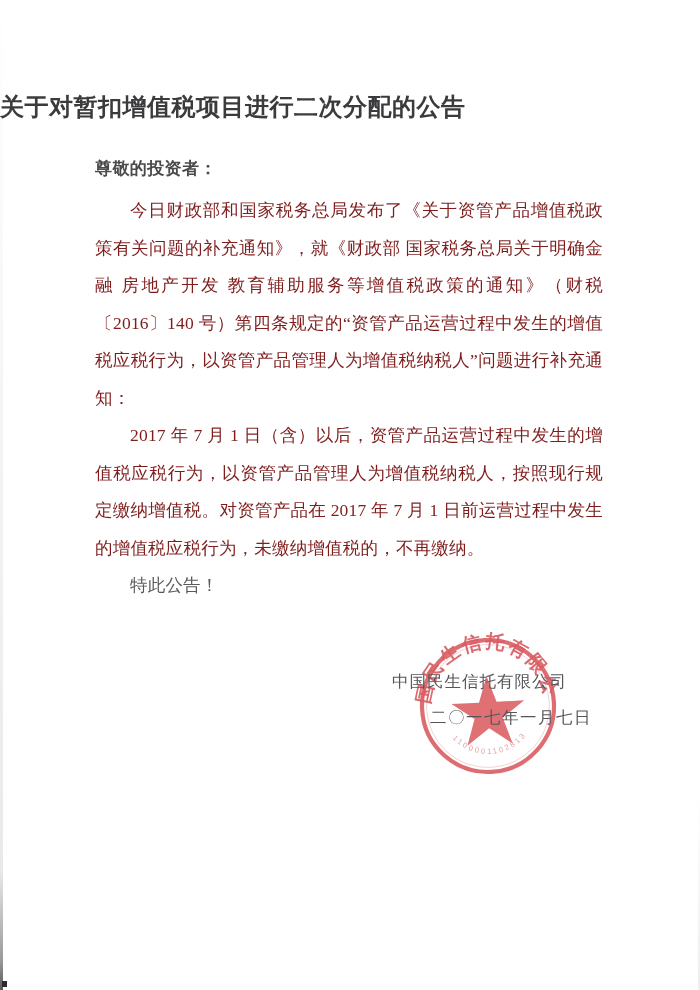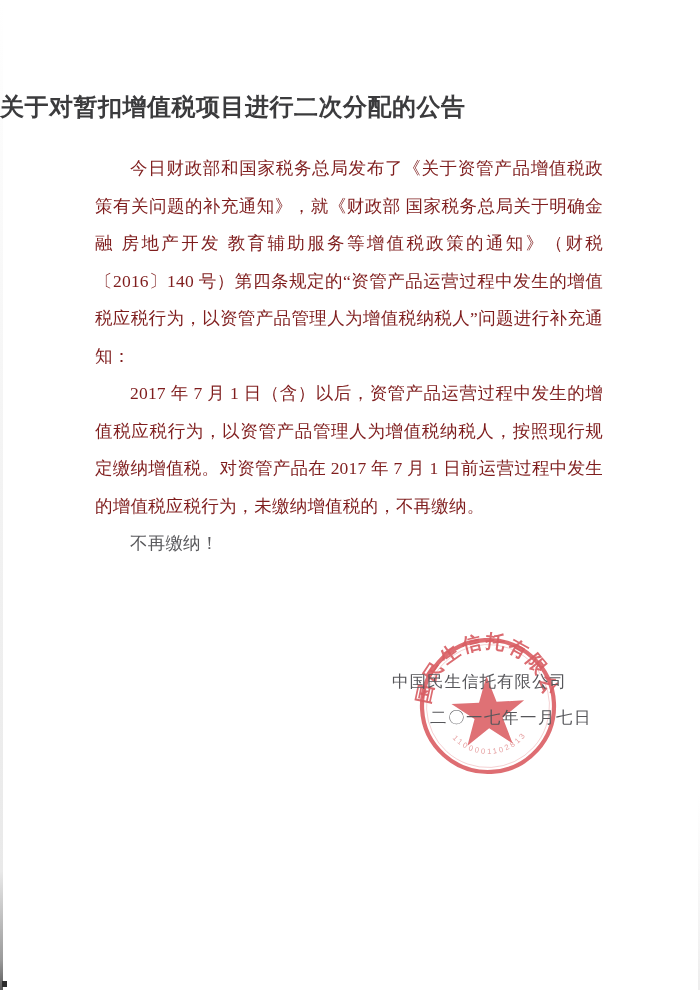--- a/index.html
+++ b/index.html
@@ -130,27 +130,28 @@
 <div id="page">
 
   <div class="scan-edge-left"></div>
   <div class="scan-edge-right"></div>
   <div class="scan-corner-dot"></div>
 
   <div class="doc-title">关于对暂扣增值税项目进行二次分配的公告</div>
 
   <div class="body-block">
 
+    <div class="salutation">尊敬的投资者：</div>
 
     <p class="para">今日财政部和国家税务总局发布了《关于资管产品增值税政策有关问题的补充通知》，就《财政部 国家税务总局关于明确金融 房地产开发 教育辅助服务等增值税政策的通知》（财税〔2016〕140 号）第四条规定的“资管产品运营过程中发生的增值税应税行为，以资管产品管理人为增值税纳税人”问题进行补充通知：</p>
 
     <p class="para">2017 年 7 月 1 日（含）以后，资管产品运营过程中发生的增值税应税行为，以资管产品管理人为增值税纳税人，按照现行规定缴纳增值税。对资管产品在 2017 年 7 月 1 日前运营过程中发生的增值税应税行为，未缴纳增值税的，不再缴纳。</p>
 
 
-    <p class="closing">不再缴纳！</p>
+    <p class="closing">特此公告！</p>
 
   </div>
 
   <div class="seal">
     <svg viewBox="0 0 168 168" xmlns="http://www.w3.org/2000/svg">
       <defs>
         <path id="arcTop" d="M 26,84 A 58,58 0 0 1 142,84" fill="none"></path>
         <path id="arcBottom" d="M 36,84 A 48,48 0 0 0 132,84" fill="none"></path>
       </defs>
 

